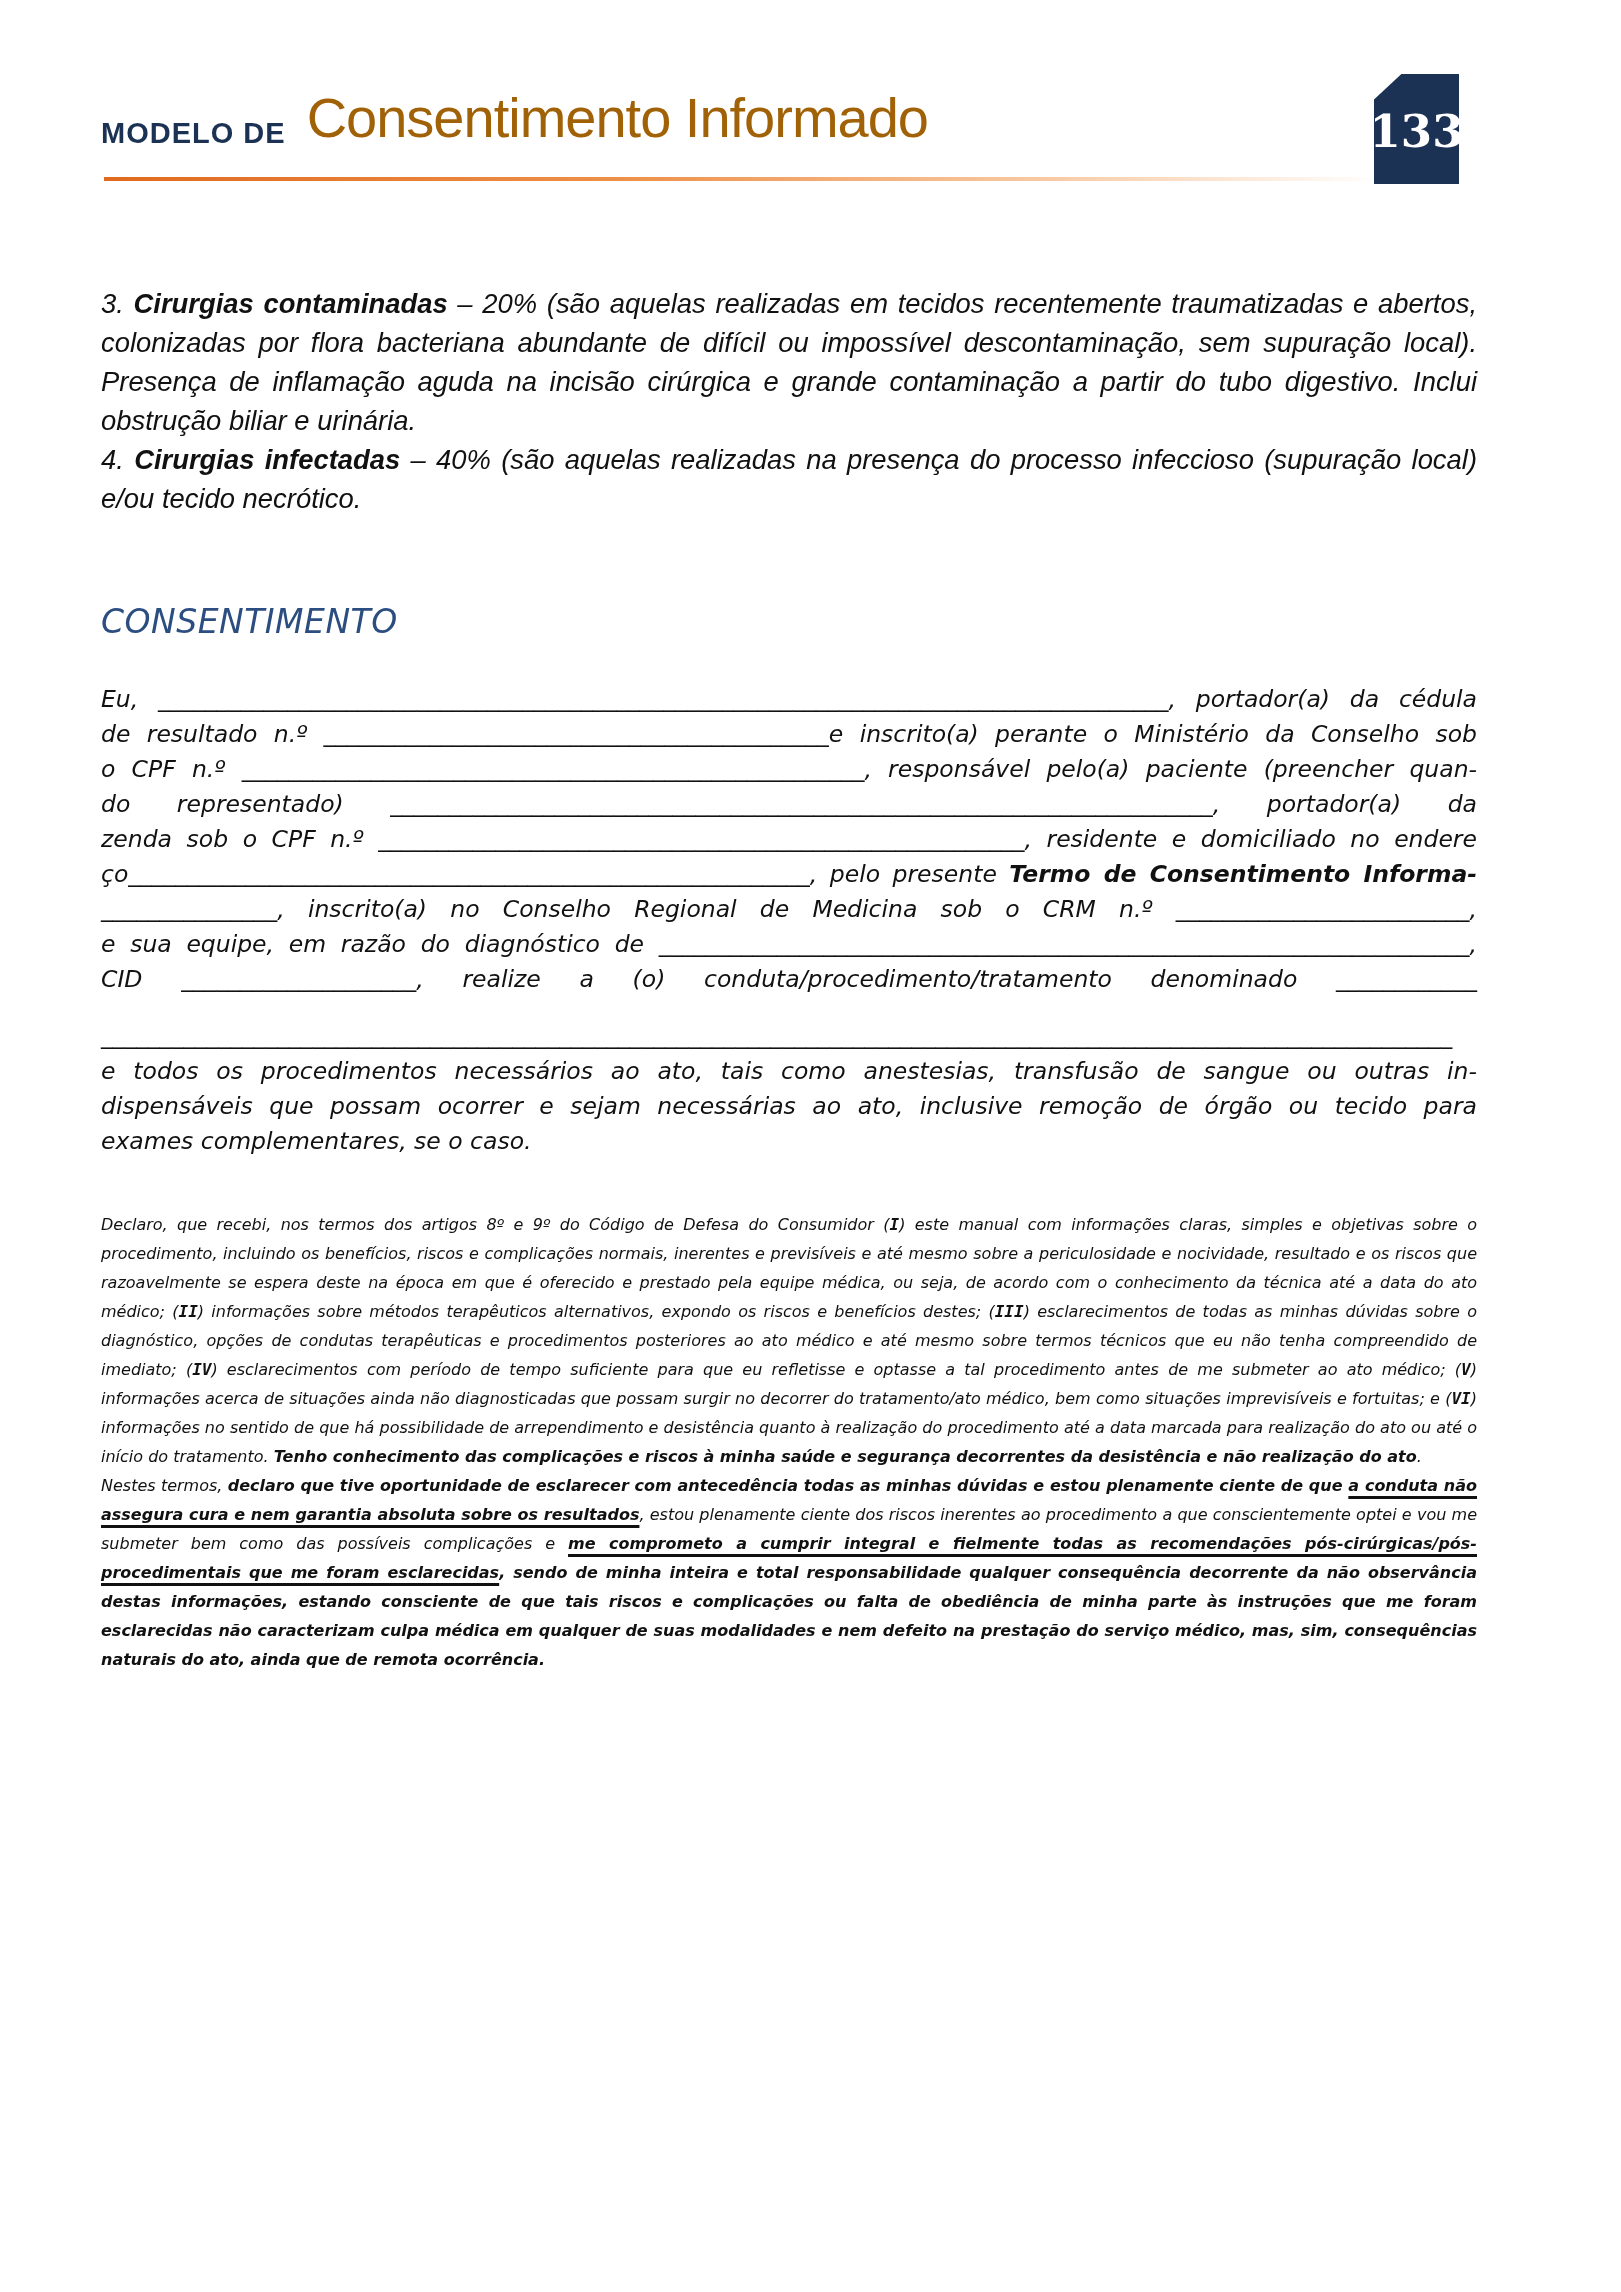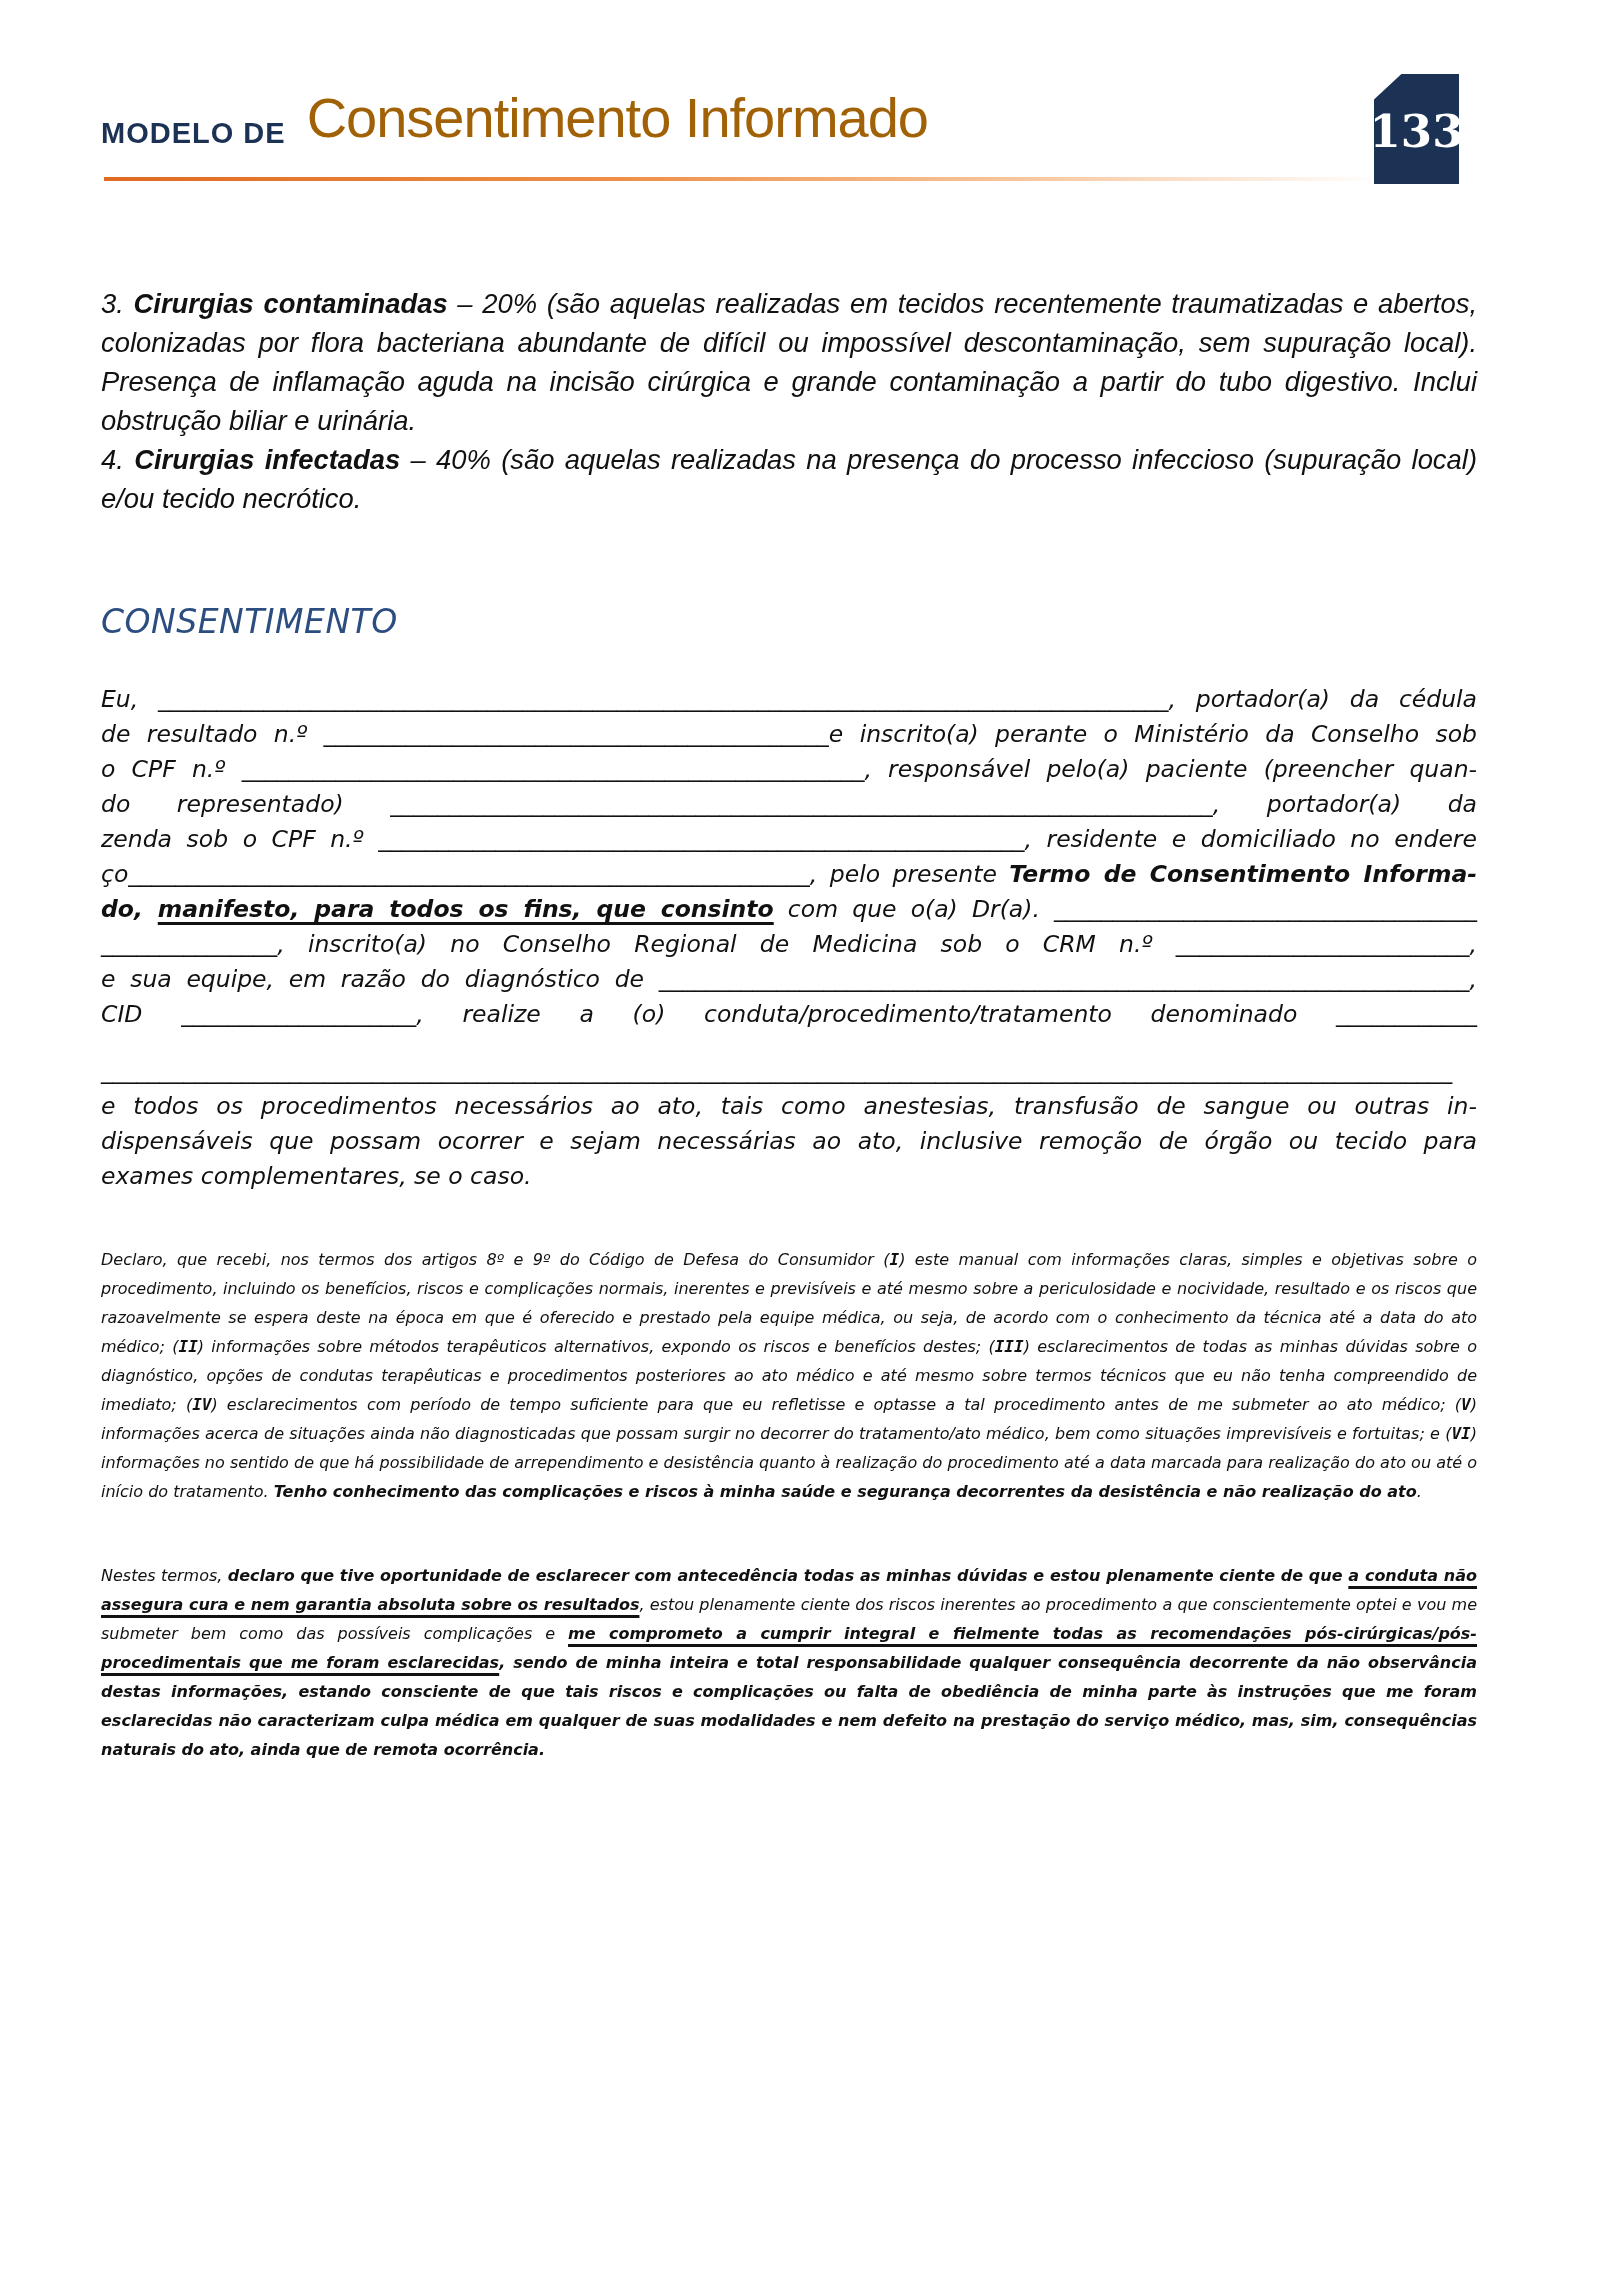--- a/index.html
+++ b/index.html
@@ -57,21 +57,21 @@
     color:#2b4d80;
   }
   .consent-block{margin-top:39px;font-size:23.5px;line-height:35px;}
   .cline{text-align:justify;}
   .cline.fill{text-align-last:justify;}
   .para{
     margin:0;text-align:justify;
     font-size:16px;line-height:29px;
   }
   .para.declaro{margin-top:51px;}
-  .para.nestes{margin-top:55px;}
+  .para.nestes{}
   .b{font-weight:bold;}
   .u{text-decoration:underline;text-decoration-thickness:2.5px;text-underline-offset:4.9px;}
   .rn{font-family:"DejaVu Sans Mono",monospace;font-weight:bold;}
 </style>
 </head>
 <body>
 
 <div class="page">
 
   <div class="header-row">
@@ -94,21 +94,20 @@
 
     <h2 class="section-heading">CONSENTIMENTO</h2>
 
     <div class="consent-block">
         <div class="cline fill"><span>Eu, </span><span>______________________________________________________________________________________</span><span>, portador(a) da cédula</span></div>
         <div class="cline fill"><span>de resultado n.º </span><span>___________________________________________</span><span>e inscrito(a) perante o Ministério da Conselho sob</span></div>
         <div class="cline fill"><span>o CPF n.º </span><span>_____________________________________________________</span><span>, responsável pelo(a) paciente (preencher quan-</span></div>
         <div class="cline fill"><span>do representado) </span><span>______________________________________________________________________</span><span>, portador(a) da</span></div>
         <div class="cline fill"><span>zenda sob o CPF n.º </span><span>_______________________________________________________</span><span>, residente e domiciliado no endere</span></div>
         <div class="cline fill"><span>ço</span><span>__________________________________________________________</span><span>, pelo presente </span><span class="b">Termo de Consentimento Informa-</span></div>
-        <div class="cline fill"><span class="b">do, </span><span class="b u">manifesto, para todos os fins, que consinto</span><span> com que o(a) Dr(a). </span><span>____________________________________</span></div>
         <div class="cline fill"><span>_______________</span><span>, inscrito(a) no Conselho Regional de Medicina sob o CRM n.º </span><span>_________________________</span><span>,</span></div>
         <div class="cline fill"><span>e sua equipe, em razão do diagnóstico de </span><span>_____________________________________________________________________</span><span>,</span></div>
         <div class="cline fill"><span>CID </span><span>____________________</span><span>, realize a (o) conduta/procedimento/tratamento denominado </span><span>____________</span></div>
         <div class="cline fill" style="margin-top: 21.6px;"><span>___________________________________________________________________________________________________________________</span></div>
         <div class="cline fill"><span>e todos os procedimentos necessários ao ato, tais como anestesias, transfusão de sangue ou outras in-</span></div>
         <div class="cline fill"><span>dispensáveis  que possam ocorrer e sejam necessárias ao ato, inclusive remoção de órgão ou tecido para</span></div>
         <div class="cline"><span>exames complementares, se o caso.</span></div>
       </div>
 
     <p class="para declaro"><span>Declaro, que recebi, nos termos dos artigos 8º e 9º do Código de Defesa do Consumidor (</span><span class="rn b">I</span><span>) este manual com informações claras, simples e objetivas sobre o procedimento, incluindo os benefícios, riscos e complicações normais, inerentes e previsíveis e até mesmo sobre a periculosidade e nocividade, resultado e os riscos que razoavelmente se espera deste na época em que é oferecido e prestado pela equipe médica, ou seja, de acordo com o conhecimento da técnica até a data do ato médico; (</span><span class="rn b">II</span><span>) informações  sobre métodos terapêuticos alternativos, expondo os riscos e benefícios destes; (</span><span class="rn b">III</span><span>) esclarecimentos de todas as minhas dúvidas sobre o diagnóstico, opções de condutas terapêuticas e procedimentos posteriores ao ato médico e até mesmo sobre termos técnicos que eu não tenha compreendido de imediato; (</span><span class="rn b">IV</span><span>) esclarecimentos com período de tempo suficiente para que eu refletisse e optasse a tal procedimento antes de me submeter ao ato médico; (</span><span class="rn b">V</span><span>) informações acerca de situações ainda não diagnosticadas que possam surgir no decorrer do tratamento/ato médico, bem como situações imprevisíveis e fortuitas; e (</span><span class="rn b">VI</span><span>) informações no sentido de que há possibilidade de arrependimento e desistência quanto à realização do procedimento até a data marcada para realização do ato ou até o início do tratamento. </span><span class="b">Tenho conhecimento das complicações e riscos à minha saúde e segurança decorrentes da desistência e não realização do ato</span><span>.</span></p>

